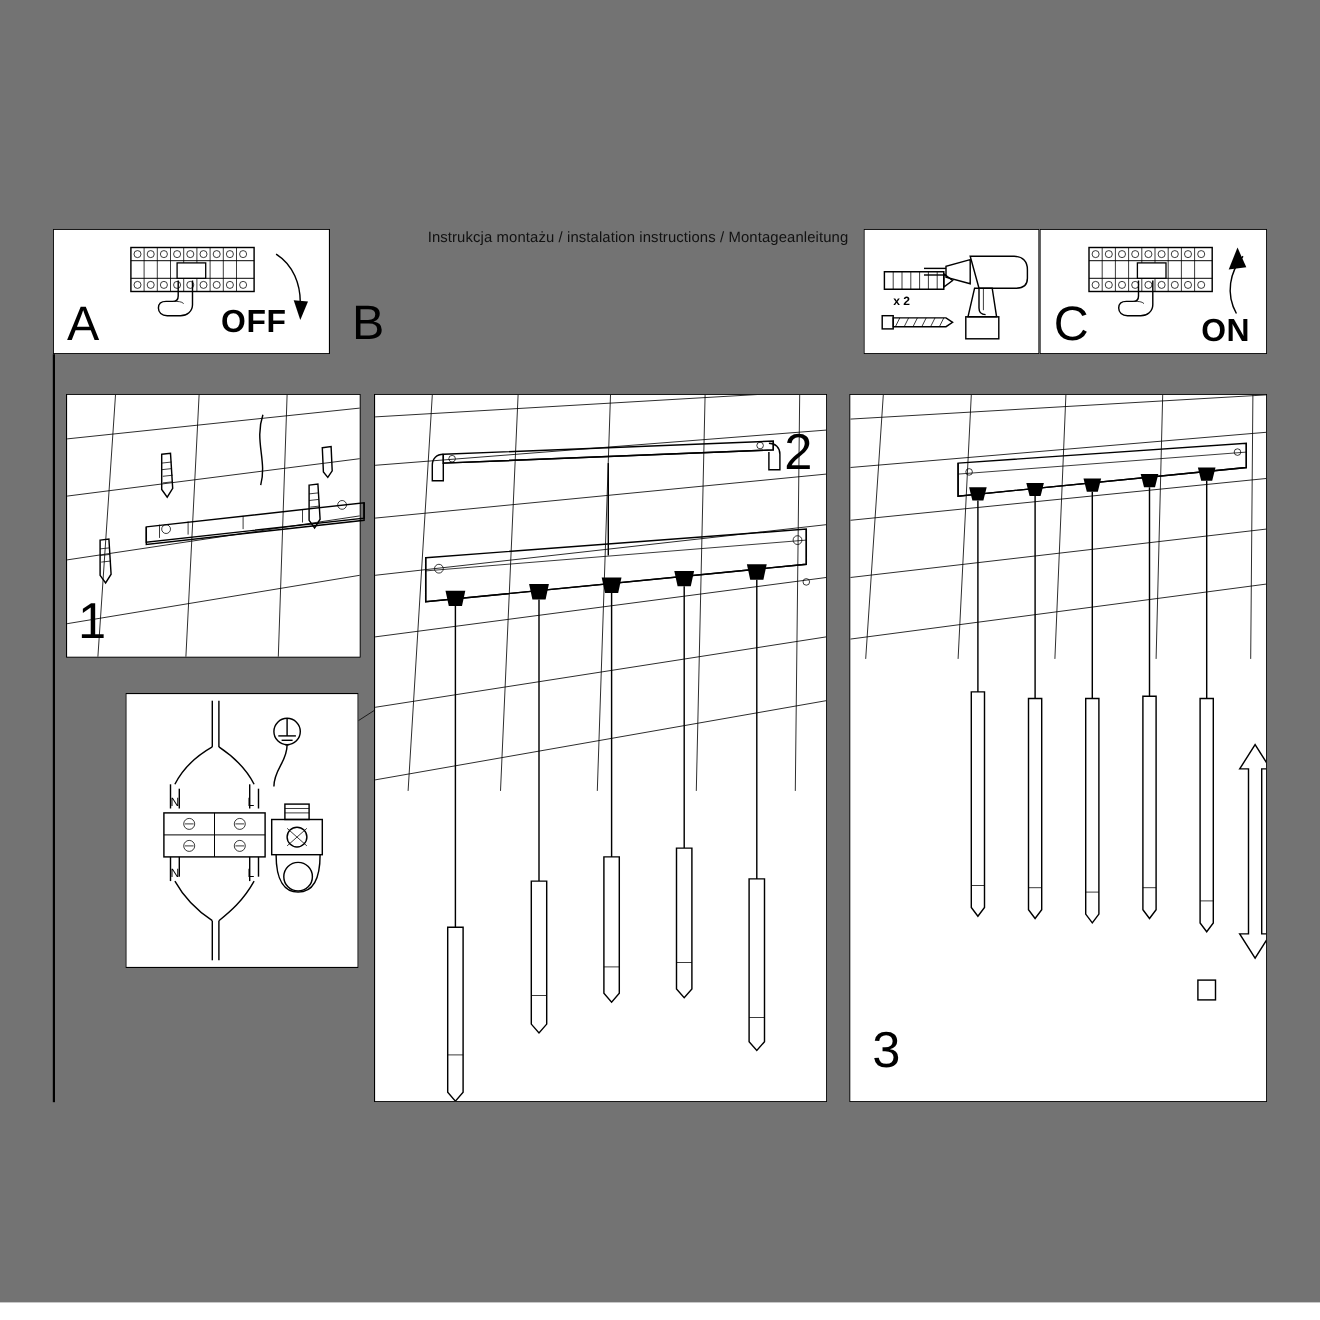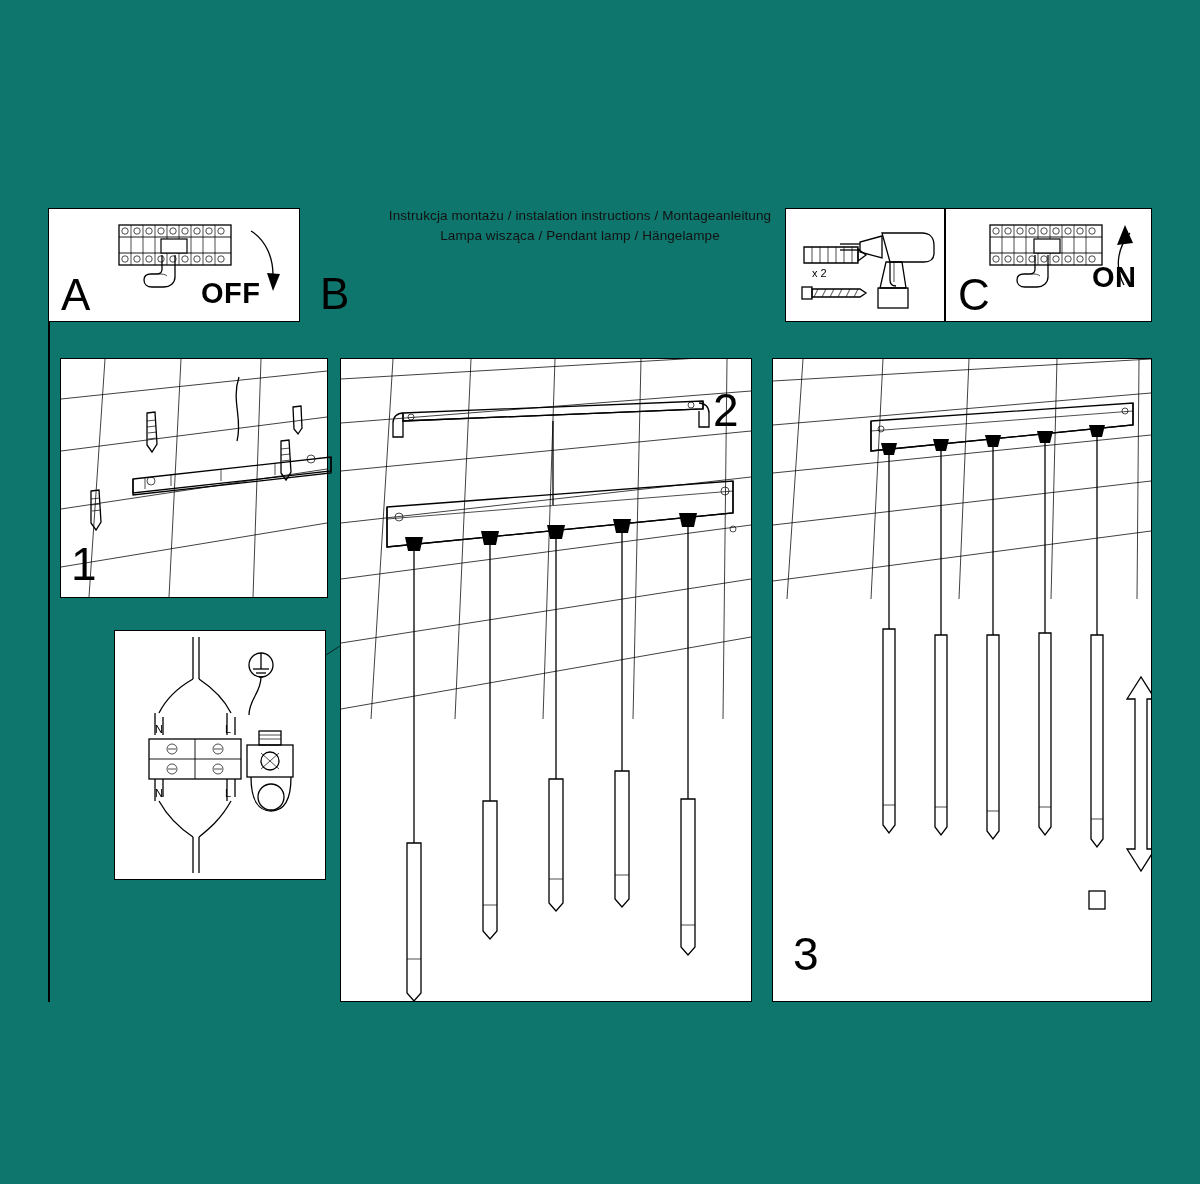--- a/index.html
+++ b/index.html
@@ -11,21 +11,21 @@
     width: 1200px;
     height: 1200px;
     font-family: "Liberation Sans", sans-serif;
     color: #000000;
     overflow: hidden;
   }
   #sheet {
     position: relative;
     width: 1200px;
     height: 1184px;
-    background: #0f766e;
+    background: #737373;
   }
   .abs { position: absolute; }
 
   
   .title-block {
     left: 370px;
     top: 206px;
     width: 420px;
     text-align: center;
     line-height: 1.5;
@@ -71,21 +71,20 @@
   .fill-wht { fill: #fff; stroke: #000; stroke-width: 1.2; }
   .hatch { fill: none; stroke: #000; stroke-width: 0.75; }
 </style>
 </head>
 <body>
 
 <div id="sheet">
 
   <div class="abs title-block">
     <div class="title-line">Instrukcja montażu / instalation instructions / Montageanleitung</div>
-    <div class="title-line">Lampa wisząca / Pendant lamp / Hängelampe</div>
   </div>
 
   <div class="abs panel" style="left:48px; top:208px; width:252px; height:114px;">
     <div class="abs bigletter" style="left:12px; top:64px;">A</div>
     <div class="abs onoff" style="left:152px; top:68px;">OFF</div>
     <div class="abs" style="left:52px; top:6px;">
       <svg width="190" height="110" viewBox="0 0 190 110">
 
         <rect class="st" x="18" y="10" width="112" height="40"></rect>
         <line class="st-thin" x1="18" y1="22" x2="130" y2="22"></line>
@@ -127,21 +126,21 @@
         <path class="st-hair" d="M57 59 c4 0 7 0 9 2"></path>
 
         <path class="st" d="M150 16 c16 10 22 28 22 44"></path>
         <path class="fill-blk" d="M166 58 l6 18 l7 -17 z"></path>
       </svg>
     </div>
   </div>
 
   <div class="abs bigletter" style="left:320px; top:272px;">B</div>
 
-  <div class="abs panel" style="left:785px; top:208px; width:160px; height:114px;">
+  <div class="abs panel" style="left:785px; top:208px; width:160px; height:114px;font-weight:bold;">
     <div class="abs" style="left:4px; top:2px;">
       <svg width="154" height="110" viewBox="0 0 154 110">
 
         <path class="st" d="M92 22 l40 0 c8 0 12 5 12 12 l0 8 c0 6 -4 9 -10 9 l-34 0 z"></path>
         <path class="st" d="M92 25 l-22 6 l0 10 l22 6 z"></path>
         <line class="st" x1="70" y1="33" x2="50" y2="33"></line>
         <line class="st" x1="70" y1="39" x2="50" y2="39"></line>
         <path class="st" d="M100 51 l0 18 c0 4 2 6 6 6 l0 0"></path>
         <path class="st" d="M96 51 l-6 26 l26 0 l-4 -26 z"></path>
         <rect class="st" x="88" y="77" width="30" height="20"></rect>
@@ -159,21 +158,21 @@
           <path class="st-hair" d="M16 6 l-4 8 M24 6 l-4 8 M32 6 l-4 8 M40 6 l-4 8 M48 6 l-4 8 M56 6 l-4 8"></path>
         </g>
         <text x="22" y="66" font-size="11" font-family="Liberation Sans, sans-serif">x 2</text>
       </svg>
     </div>
 
   </div>
 
   <div class="abs panel" style="left:945px; top:208px; width:207px; height:114px;">
     <div class="abs bigletter" style="left:12px; top:64px;">C</div>
-    <div class="abs onoff" style="left:146px; top:52px;">ON</div>
+    <div class="abs onoff" style="left:146px; top:76px;">ON</div>
     <div class="abs" style="left:36px; top:6px;">
       <svg width="175" height="110" viewBox="0 0 175 110">
         <rect class="st" x="8" y="10" width="112" height="40"></rect>
         <line class="st-thin" x1="8" y1="22" x2="120" y2="22"></line>
         <line class="st-thin" x1="8" y1="38" x2="120" y2="38"></line>
         <g class="st-hair">
           <line x1="20" y1="10" x2="20" y2="50"></line>
             <line x1="32" y1="10" x2="32" y2="50"></line>
           <line x1="44" y1="10" x2="44" y2="50"></line>
             <line x1="56" y1="10" x2="56" y2="50"></line>

